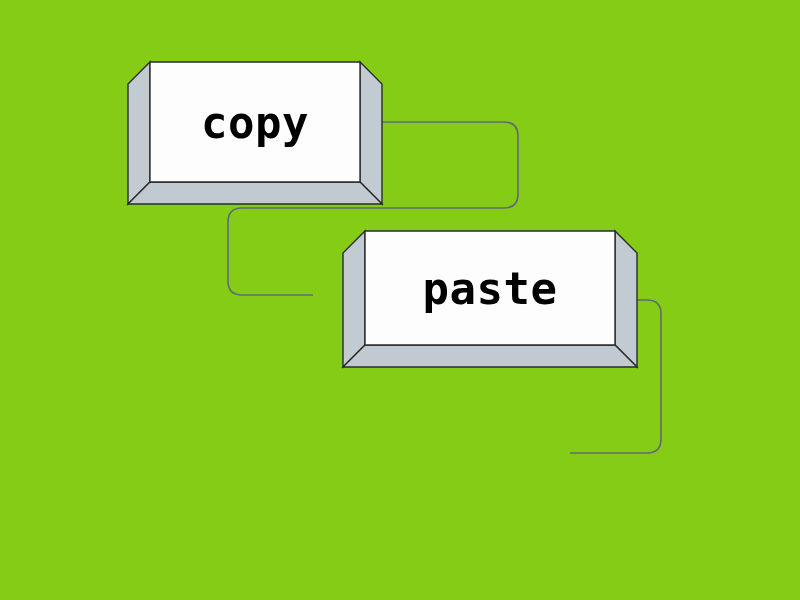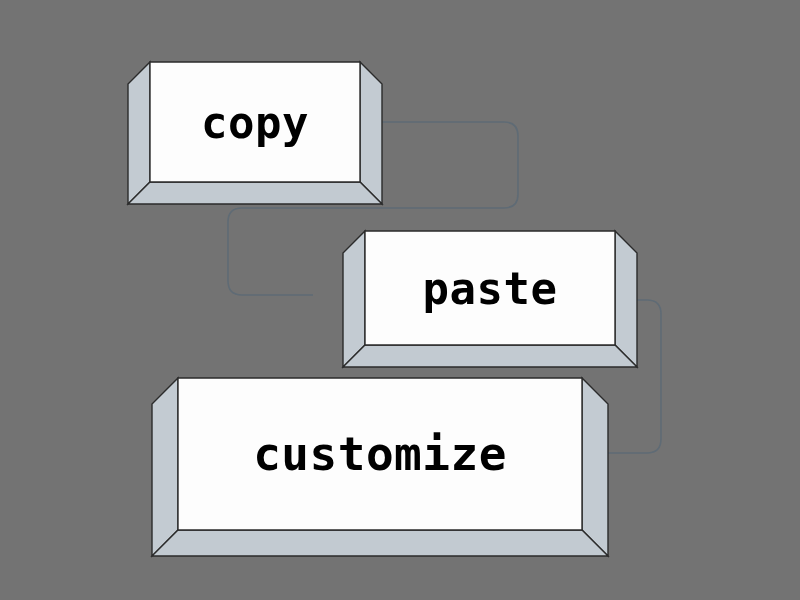--- a/index.html
+++ b/index.html
@@ -56,21 +56,21 @@
     font-weight: bold;
     letter-spacing: 0.5px;
     text-shadow: 1px 1px 0 rgba(255,255,255,0.85);
     white-space: nowrap;
     pointer-events: none;
   }
 </style>
 </head>
 <body>
 
-<div id="stage" style="width: 800px; height: 600px; background: #737373;">
+<div id="stage" style="width: 800px; height: 600px; background: #84cc16;">
 
   <svg id="wires" viewBox="0 0 800 600" preserveAspectRatio="none">
     <path class="wire" d="M 382 122 L 504 122 Q 518 122 518 136 L 518 194 Q 518 208 504 208 L 242 208 Q 228 208 228 222 L 228 281 Q 228 295 242 295 L 313 295" stroke="#5f6b75"></path>
     <path class="wire" d="M 617 300 L 647 300 Q 661 300 661 314 L 661 439 Q 661 453 647 453 L 570 453" stroke="#5f6b75"></path>
   </svg>
 
   <div class="key" style="left: 128px; top: 62px; width: 232px; height: 142px;">
     <svg width="232" height="142" viewBox="0 0 232 142">
       <polygon class="bevel-left" points="22,0 22,120 0,142 0,22"></polygon>
       <polygon class="bevel-right" points="232,0 232,120 254,142 254,22"></polygon>
@@ -83,23 +83,14 @@
   <div class="key" style="left: 343px; top: 231px; width: 272px; height: 136px; text-decoration: underline;">
     <svg width="272" height="136" viewBox="0 0 272 136">
       <polygon class="bevel-left" points="22,0 22,114 0,136 0,22"></polygon>
       <polygon class="bevel-right" points="272,0 272,114 294,136 294,22"></polygon>
       <polygon class="bevel-bot" points="22,114 272,114 294,136 0,136"></polygon>
       <polygon class="face-fill" points="22,0 272,0 272,114 22,114"></polygon>
     </svg>
     <div class="key-label" style="left: 22px; top: 0px; width: 250px; height: 114px; font-size: 44px; color: rgb(0, 0, 0);">paste</div>
   </div>
 
-  <div class="key" style="left: 152px; top: 378px; width: 430px; height: 178px;">
-    <svg width="430" height="178" viewBox="0 0 430 178">
-      <polygon class="bevel-left" points="26,0 26,152 0,178 0,26"></polygon>
-      <polygon class="bevel-right" points="430,0 430,152 456,178 456,26"></polygon>
-      <polygon class="bevel-bot" points="26,152 430,152 456,178 0,178"></polygon>
-      <polygon class="face-fill" points="26,0 430,0 430,152 26,152"></polygon>
-    </svg>
-    <div class="key-label" style="left: 26px; top: 0px; width: 404px; height: 152px; font-size: 46px; color: rgb(0, 0, 0);">customize</div>
-  </div>
 
 </div>
 
 </body></html>

